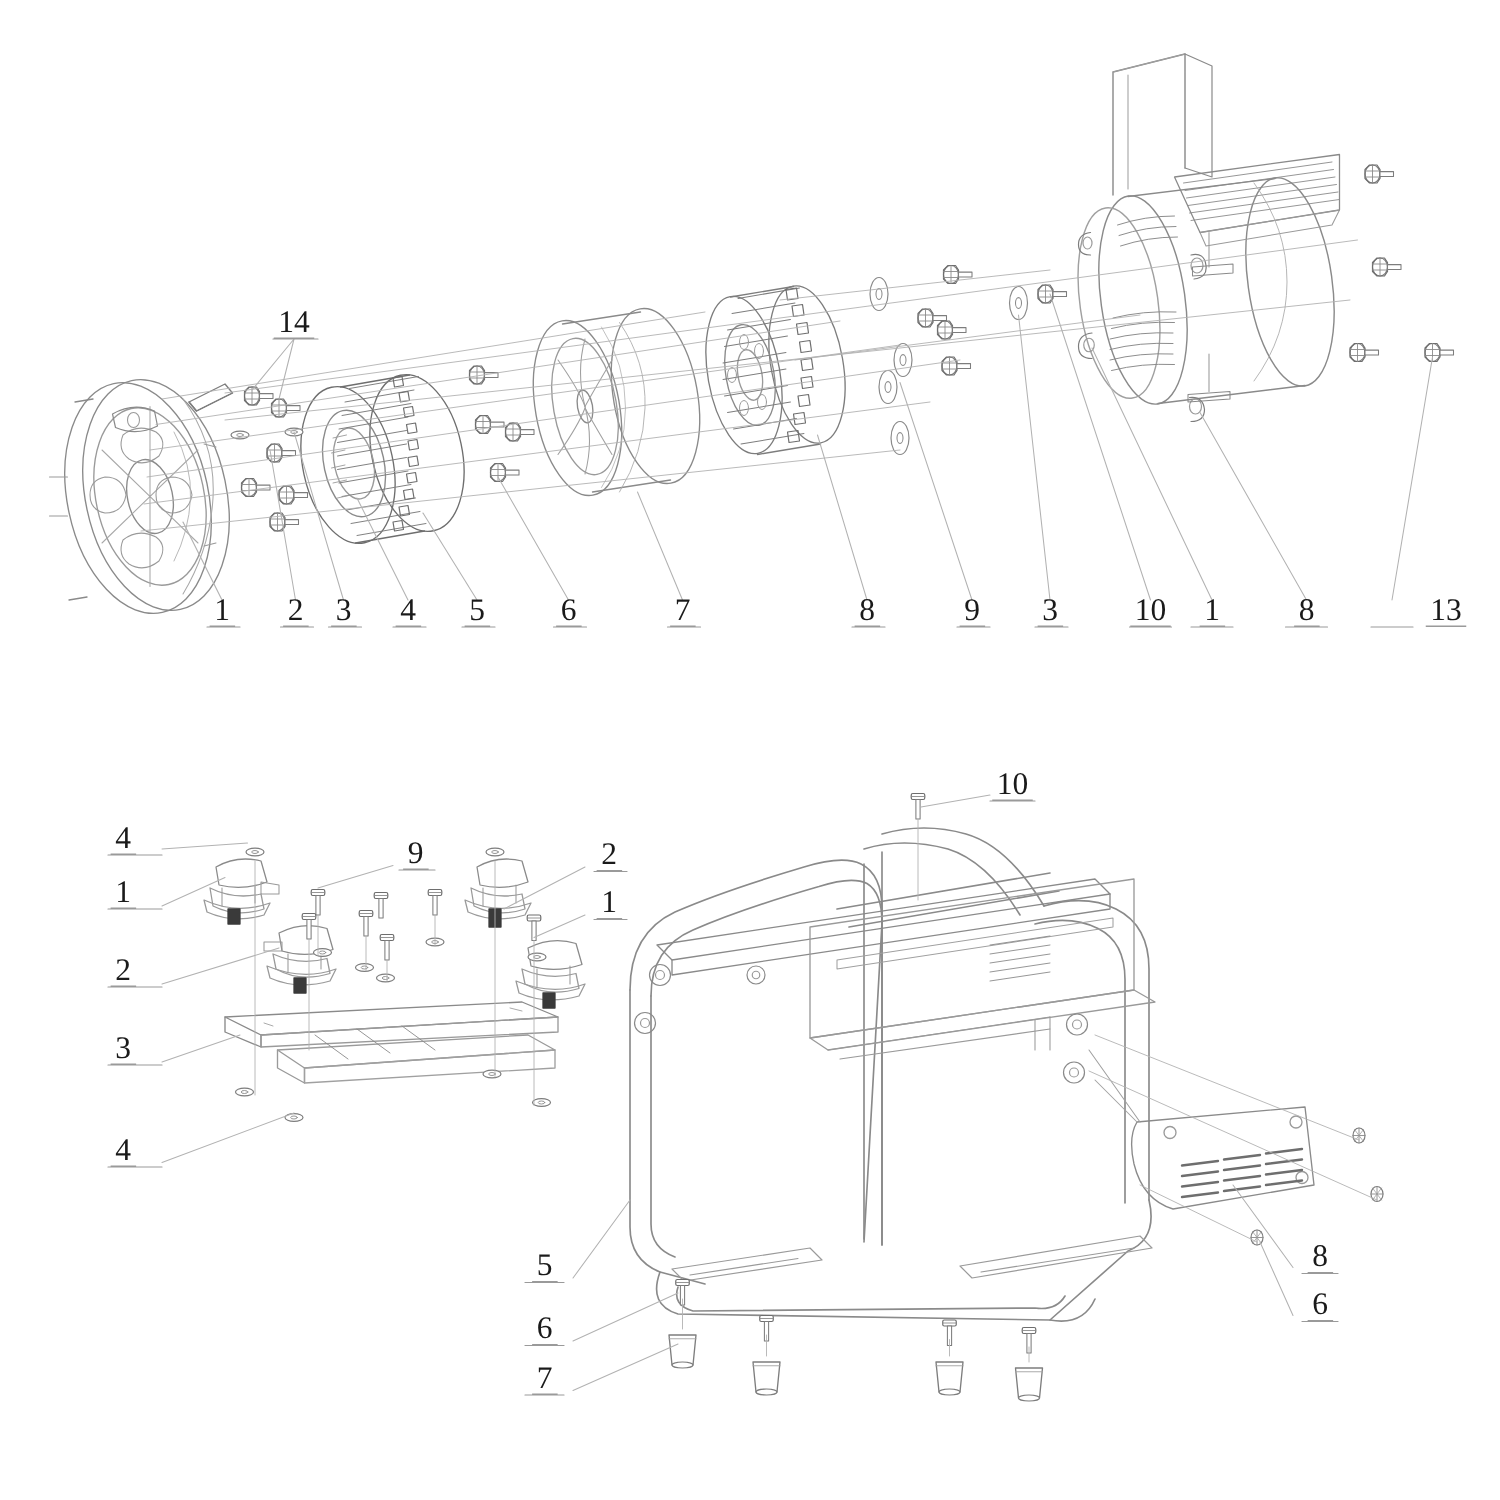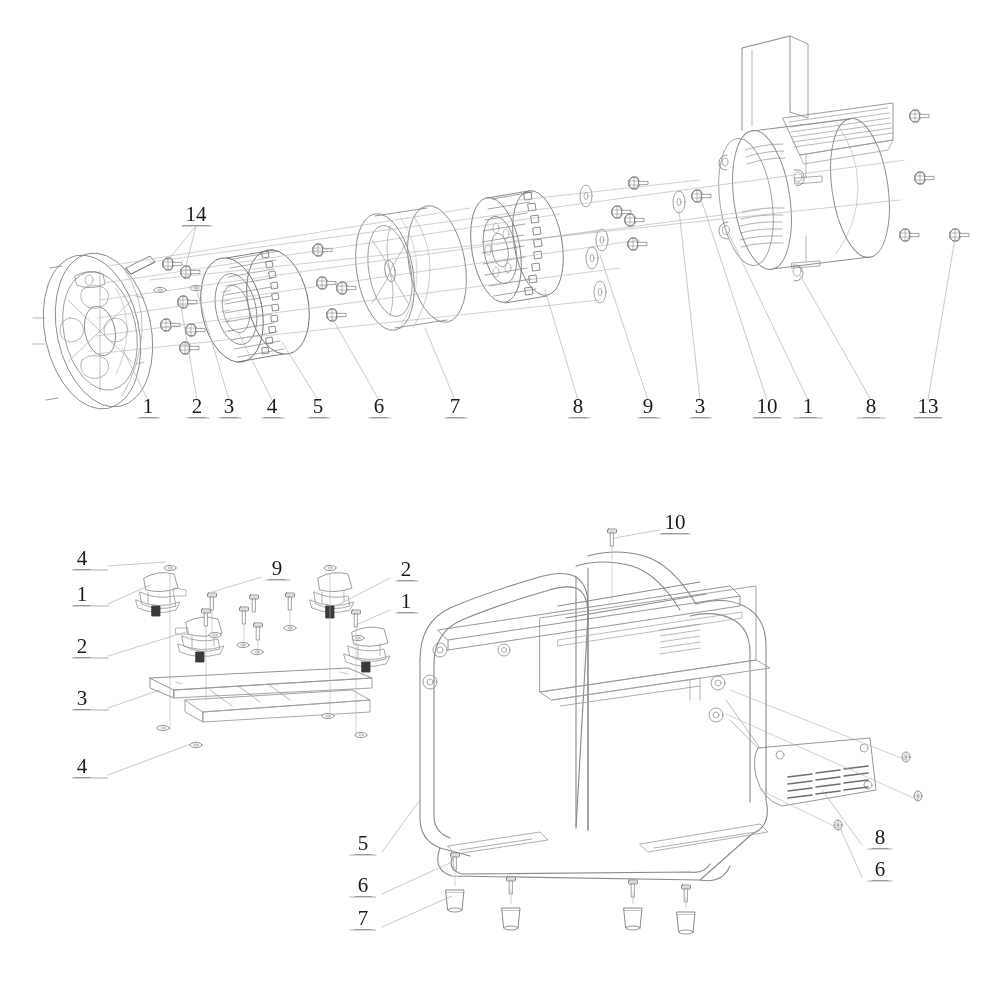--- a/index.html
+++ b/index.html
@@ -500,21 +500,21 @@
     <div class="callout nopad" style="left:272px; top:418px;">4</div>
     <div class="callout nopad" style="left:318px; top:418px;">5</div>
     <div class="callout nopad" style="left:379px; top:418px;">6</div>
     <div class="callout nopad" style="left:455px; top:418px;">7</div>
     <div class="callout nopad" style="left:578px; top:418px;">8</div>
     <div class="callout nopad" style="left:648px; top:418px;">9</div>
     <div class="callout nopad" style="left:700px; top:418px;">3</div>
     <div class="callout nopad" style="left:767px; top:418px;">10</div>
     <div class="callout nopad" style="left:808px; top:418px;">1</div>
     <div class="callout nopad" style="left:871px; top:418px;">8</div>
-    <div class="callout nopad" style="left:928px; top:418px;">13</div>
+    <div class="callout nopad" style="left:964px; top:418px;">13</div>
   </div>
 
   <div>
     <div class="callout nopad" style="left:82px; top:570px;">4</div>
     <div class="callout nopad" style="left:82px; top:606px;">1</div>
     <div class="callout nopad" style="left:82px; top:658px;">2</div>
     <div class="callout nopad" style="left:82px; top:710px;">3</div>
     <div class="callout nopad" style="left:82px; top:778px;">4</div>
 
     <div class="callout nopad" style="left:277px; top:580px;">9</div>

